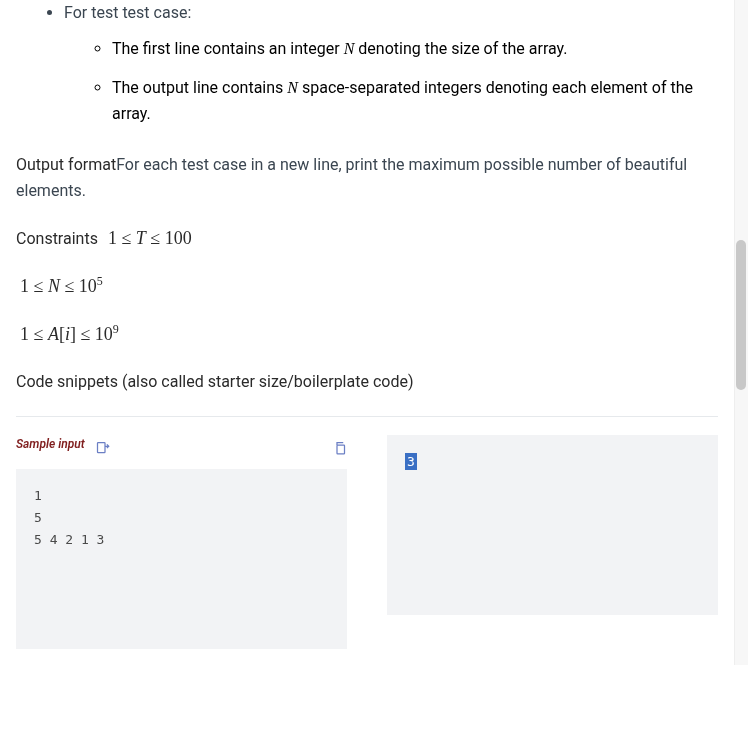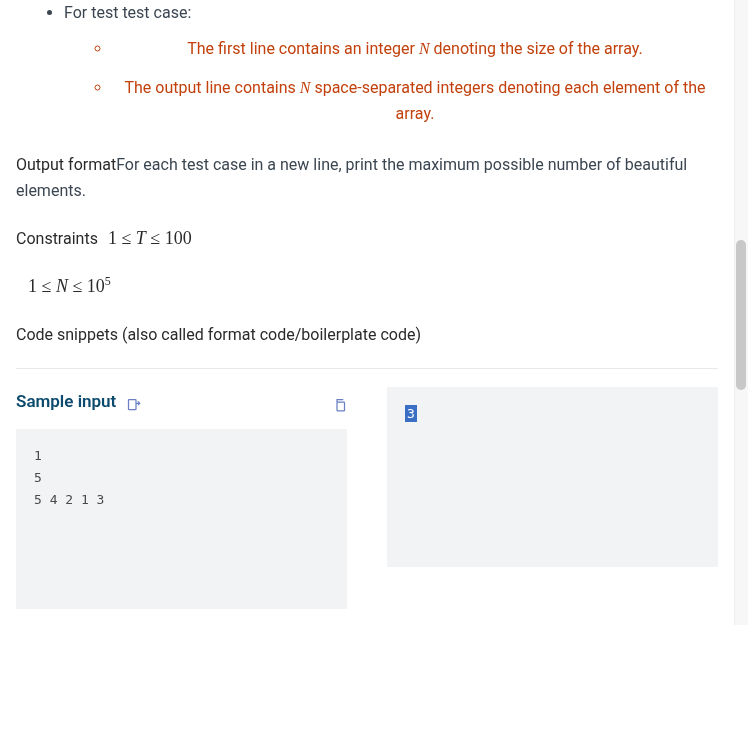--- a/index.html
+++ b/index.html
@@ -43,38 +43,37 @@
       padding-left: 48px;
       margin-bottom: 24px;
     }
     ul.inner-list {
       list-style: circle;
       padding-left: 48px;
       margin-top: 10px;
     }
     ul.inner-list li {
       margin-bottom: 12px;
-      color: #c2410c;
-      text-align: center;
+      color: #000000;
     }
     .italic-var {
       font-style: italic;
       font-family: "Times New Roman", serif;
     }
     .section-block {
       margin-bottom: 20px;
     }
     .section-label {
       font-weight: 400;
       color: #2a2a2a;
     }
     .math {
       font-family: "Times New Roman", serif;
       font-size: 18px;
-      margin: 18px 12px;
+      margin: 18px 4px;
       color: #2a2a2a;
     }
     .math sup {
       font-size: 12px;
       vertical-align: super;
     }
     .snippet-note {
       margin: 20px 0 24px 0;
       color: #4a5560;
     }
@@ -98,22 +97,23 @@
       justify-content: space-between;
       margin-bottom: 14px;
     }
     .sample-title-wrap {
       display: flex;
       align-items: center;
       gap: 10px;
     }
     .sample-title {
       font-weight: 600;
-      font-size: 17px;
-      color: #0c4a6e;
+      font-size: 12px;
+      color: #7f1d1d;
+      font-style: italic;
     }
     .sample-box {
       background: #f2f3f5;
       padding: 16px 18px;
       font-family: "Consolas", "Menlo", monospace;
       font-size: 13px;
       color: #4a4a4a;
       white-space: pre;
       min-height: 180px;
       line-height: 1.7;
@@ -160,24 +160,25 @@
   </ul>
 
   <div class="section-block">
     <span class="section-label">Output format</span><span>For each test case in a new line, print the maximum possible number of beautiful elements.</span>
   </div>
 
   <div class="section-block">
     <span class="section-label">Constraints</span>
     <span class="math" style="display:inline; margin-left:6px;">1 ≤ <span class="italic-var">T</span> ≤ 100</span>
     <div class="math">1 ≤ <span class="italic-var">N</span> ≤ 10<sup>5</sup></div>
+    <div class="math">1 ≤ <span class="italic-var">A</span>[<span class="italic-var">i</span>] ≤ 10<sup>9</sup></div>
   </div>
 
   <div class="section-block">
-    <div class="section-label">Code snippets (also called format code/boilerplate code)</div>
+    <div class="section-label">Code snippets (also called starter size/boilerplate code)</div>
   </div>
 
   <hr class="divider">
 
   <div class="samples">
     <div class="sample-col">
       <div class="sample-header">
         <div class="sample-title-wrap">
           <span class="sample-title">Sample input</span>
           <span class="icon-svg icon-export">

